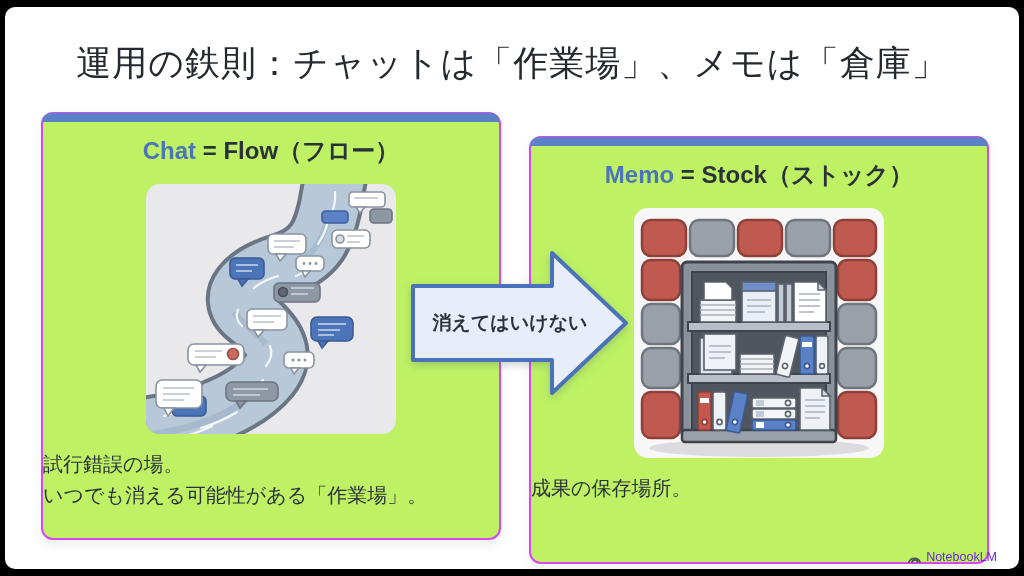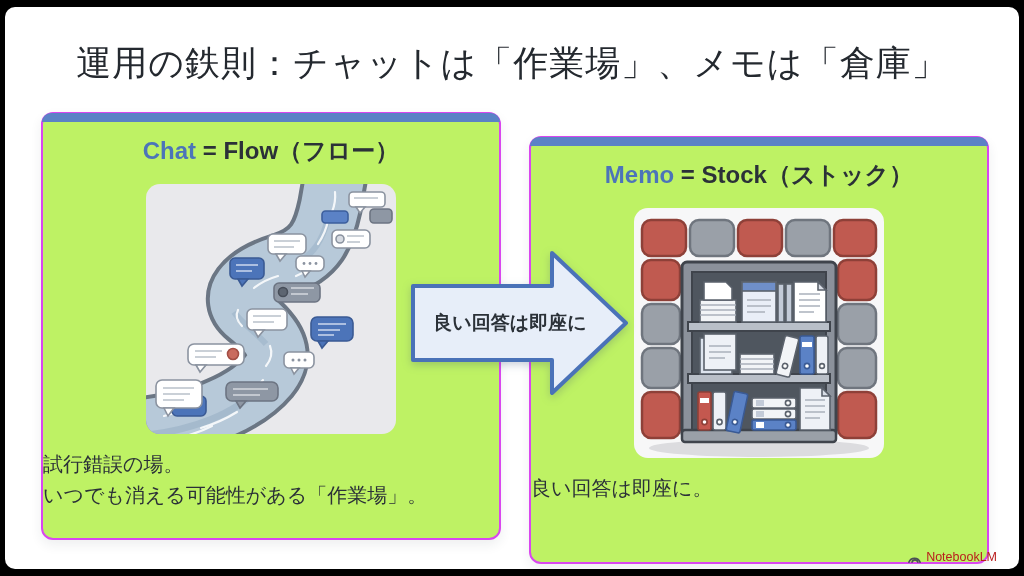--- a/index.html
+++ b/index.html
@@ -31,21 +31,21 @@
   .flow-arrow { position:absolute; left:405px; top:238px; width:222px;
                 height:156px; z-index:5; }
   .flow-arrow svg { position:absolute; left:0; top:0;
                     filter:drop-shadow(0 3px 4px rgba(50,70,110,.25)); }
   .arrow-label { position:absolute; left:4px; top:50%; width:192px;
                  transform:translateY(-50%); text-align:center;
                  font-size:19px; font-weight:bold; color:#2b3138;
                  line-height:1.6; }
 
   .brand { position:absolute; right:22px; bottom:5px; display:flex;
-           align-items:center; gap:4px; color:#b91c1c; font-size:12.5px; }
+           align-items:center; gap:4px; color:#6d28d9; font-size:12.5px; }
   .brand svg { display:block; }
 </style>
 </head>
 <body>
 
 <div class="stage">
   <div class="slide">
 
     <div class="slide-title">運用の鉄則：チャットは「作業場」、メモは「倉庫」</div>
 
@@ -268,30 +268,30 @@
           <path d="M166 222 v-42 h22 l8 8 v34 z" fill="#eef1f6" stroke="#5b626c"></path>
           <path d="M188 180 v8 h8 z" fill="#d9dee6" stroke="#5b626c"></path>
           <line x1="171" y1="192" x2="191" y2="192" stroke="#aab1bb"></line>
           <line x1="171" y1="198" x2="191" y2="198" stroke="#aab1bb"></line>
           <line x1="171" y1="204" x2="191" y2="204" stroke="#aab1bb"></line>
           <line x1="171" y1="210" x2="186" y2="210" stroke="#aab1bb"></line>
         </g>
       </svg>
 
       <div class="caption">
-        <div>良い回答は即座に。</div>
+        <div>成果の保存場所。</div>
       </div>
     </div>
 
     <div class="flow-arrow">
       <svg width="222" height="156" viewBox="0 0 222 156" xmlns="http://www.w3.org/2000/svg">
         <polygon points="3,41 142,41 142,8 216,78 142,148 142,115 3,115" fill="#e7eef9" stroke="#4a72b8" stroke-width="4" stroke-linejoin="round"></polygon>
       </svg>
       <div class="arrow-label">
-        <div>良い回答は即座に</div>
+        <div>消えてはいけない</div>
       </div>
     </div>
 
     <div class="brand">
       <svg width="15" height="13" viewBox="0 0 16 14">
         <path d="M2 12 A6.5 6.5 0 0 1 14 12" fill="none" stroke="#4a4f55" stroke-width="1.8" stroke-linecap="round"></path>
         <path d="M5.4 12 A3.2 3.2 0 0 1 11.6 12" fill="none" stroke="#4a4f55" stroke-width="1.8" stroke-linecap="round"></path>
       </svg>
       <span>NotebookLM</span>
     </div>

